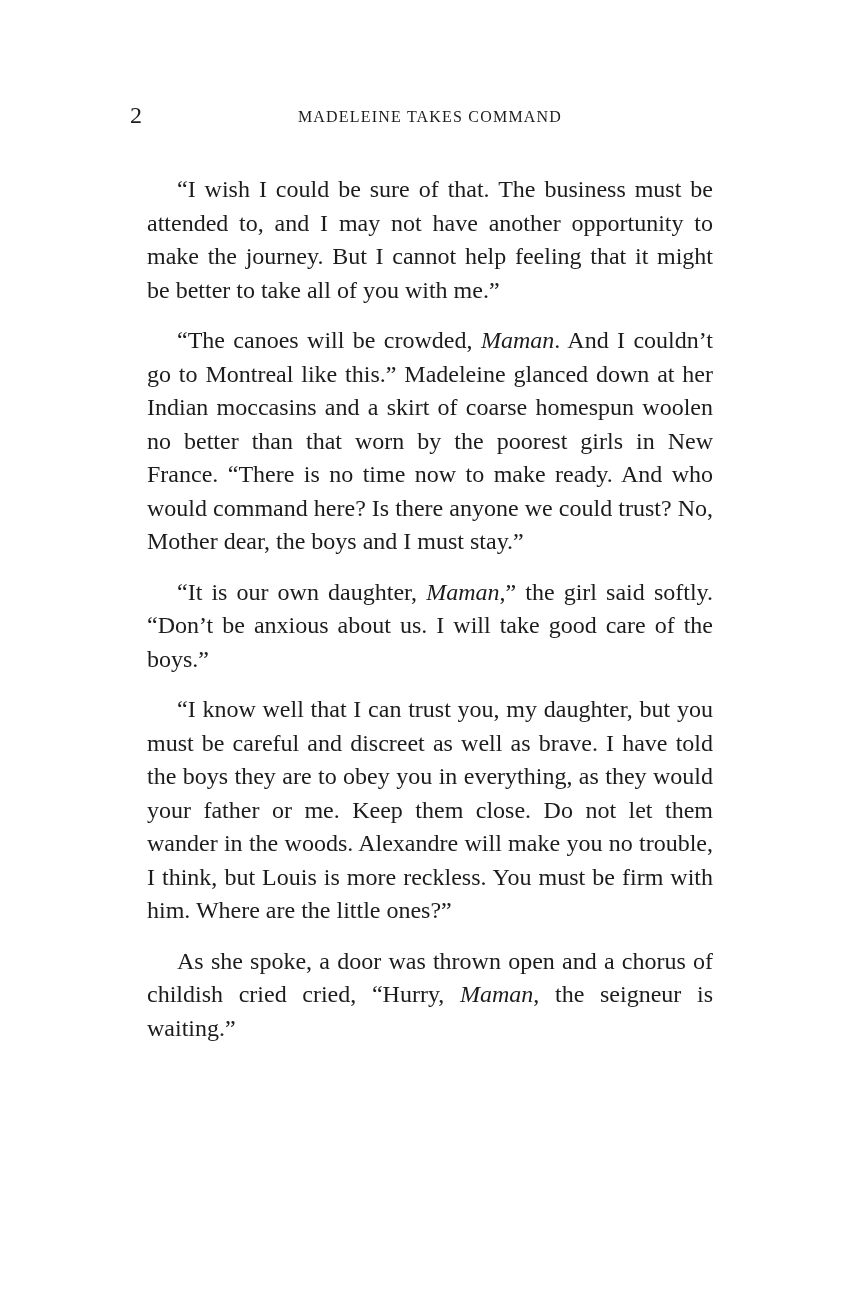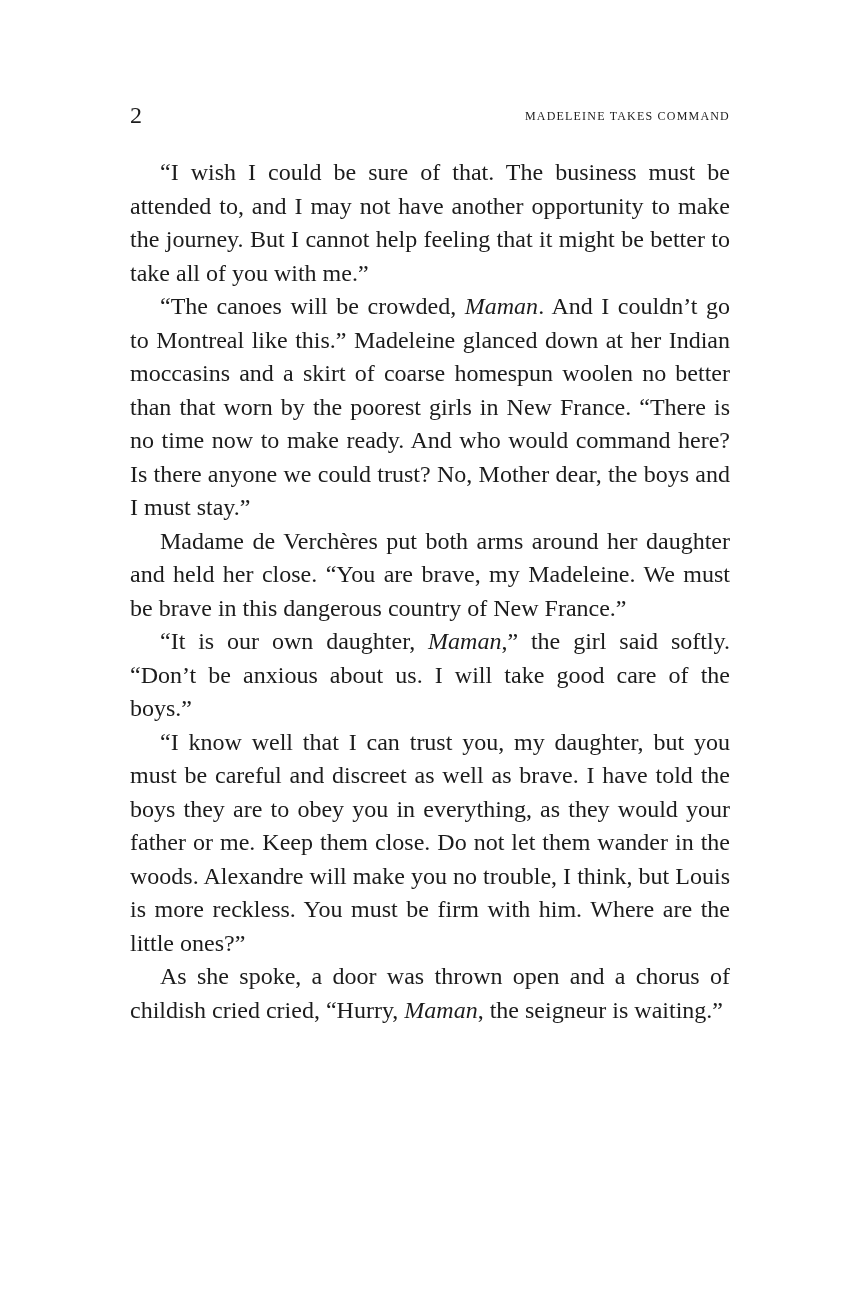--- a/index.html
+++ b/index.html
@@ -21,52 +21,51 @@
     top: 101px;
     left: 130px;
     font-size: 24px;
     line-height: 28px;
   }
   .running-header {
     position: absolute;
     top: 104px;
     left: 130px;
     width: 600px;
-    text-align: right;
-    font-size: 12px;
+    text-align: center;
+    font-size: 16px;
     line-height: 25px;
     letter-spacing: 1.2px;
     white-space: nowrap;
   }
   .page-body {
     position: absolute;
     top: 156px;
     left: 130px;
     width: 600px;
     font-size: 24px;
     line-height: 33.5px;
     text-align: justify;
     hyphens: auto;
     -webkit-hyphens: auto;
   }
   .page-body p {
-    margin: 0;
+    margin: 17px;
     padding: 0;
     text-indent: 30px;
   }
   .page-body em {
   }
 </style>
 </head>
 <body>
 
 <div class="page">
   <span class="page-number">2</span>
   <div class="running-header">MADELEINE TAKES COMMAND</div>
   <div class="page-body">
       <p><span>“I wish I could be sure of that. The business must be attended to, and I may not have another opportunity to make the journey. But I cannot help feeling that it might be better to take all of you with me.”</span></p>
       <p><span>“The canoes will be crowded, </span><em>Maman</em><span>. And I couldn’t go to Montreal like this.” Madeleine glanced down at her Indian moccasins and a skirt of coarse homespun woolen no better than that worn by the poorest girls in New France. “There is no time now to make ready. And who would command here? Is there anyone we could trust? No, Mother dear, the boys and I must stay.”</span></p>
-      <p><span>Madame de Verchères put both arms around her daughter and held her close. “You are brave, my Madeleine. We must be brave in this dangerous country of New France.”</span></p>
       <p><span>“It is our own daughter, </span><em>Maman</em><span>,” the girl said softly. “Don’t be anxious about us. I will take good care of the boys.”</span></p>
       <p><span>“I know well that I can trust you, my daughter, but you must be careful and discreet as well as brave. I have told the boys they are to obey you in everything, as they would your father or me. Keep them close. Do not let them wander in the woods. Alexandre will make you no trouble, I think, but Louis is more reckless. You must be firm with him. Where are the little ones?”</span></p>
       <p><span>As she spoke, a door was thrown open and a chorus of childish cried cried, “Hurry, </span><em>Maman</em><span>, the seigneur is waiting.”</span></p>
     </div>
 </div>
 
 </body></html>

